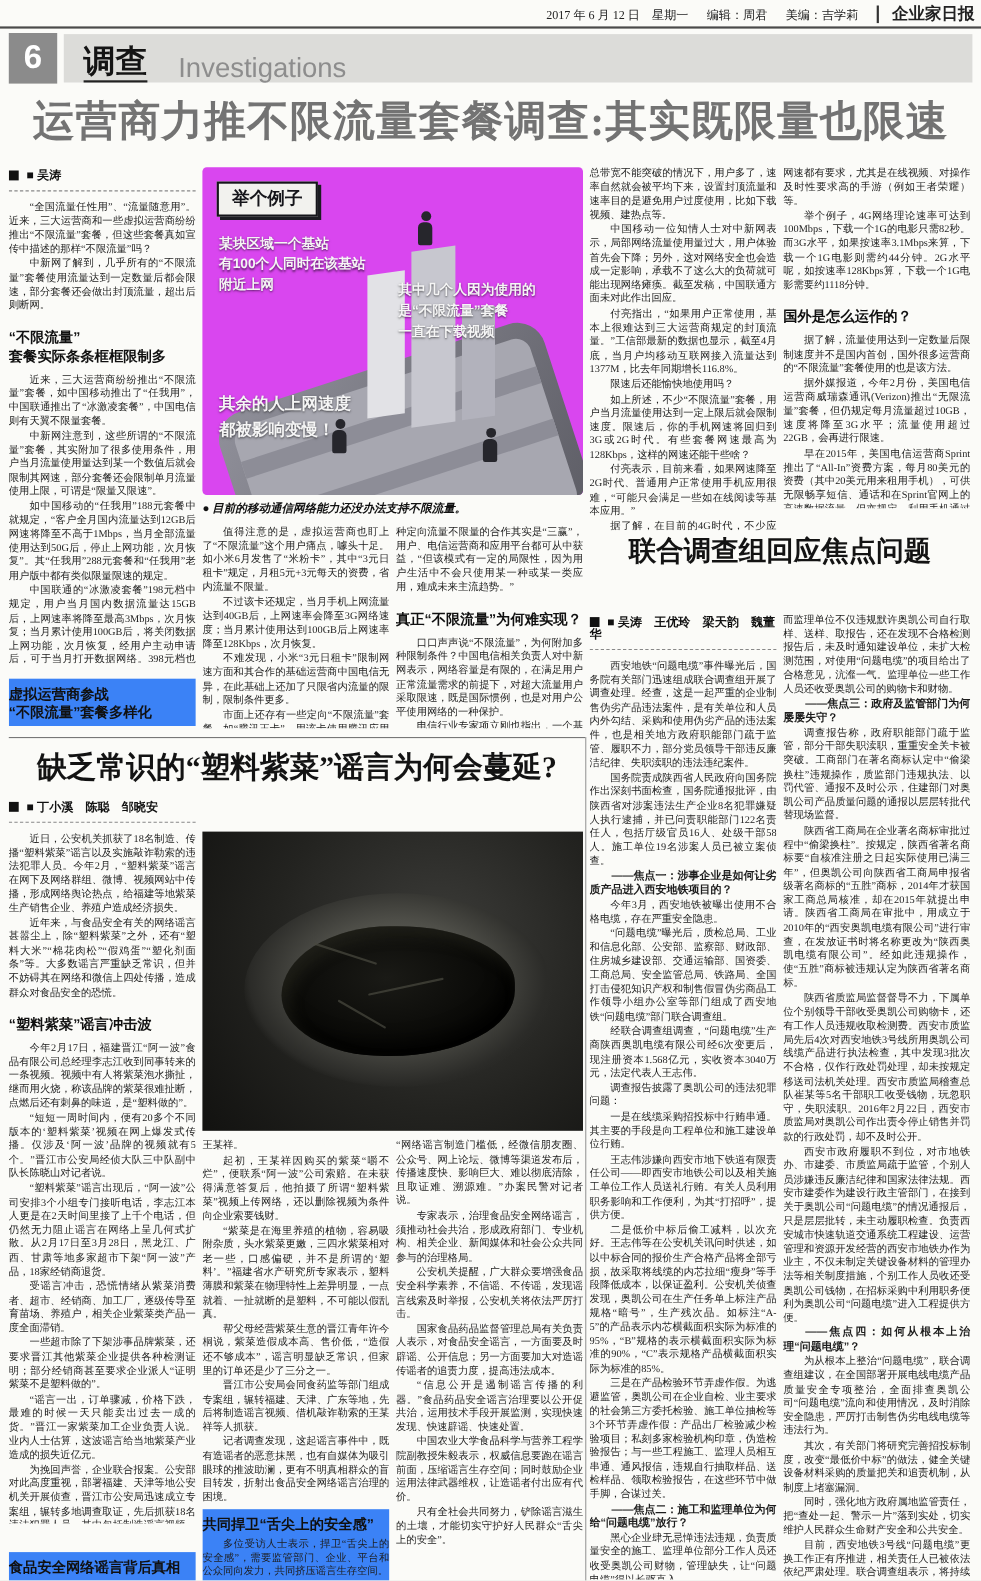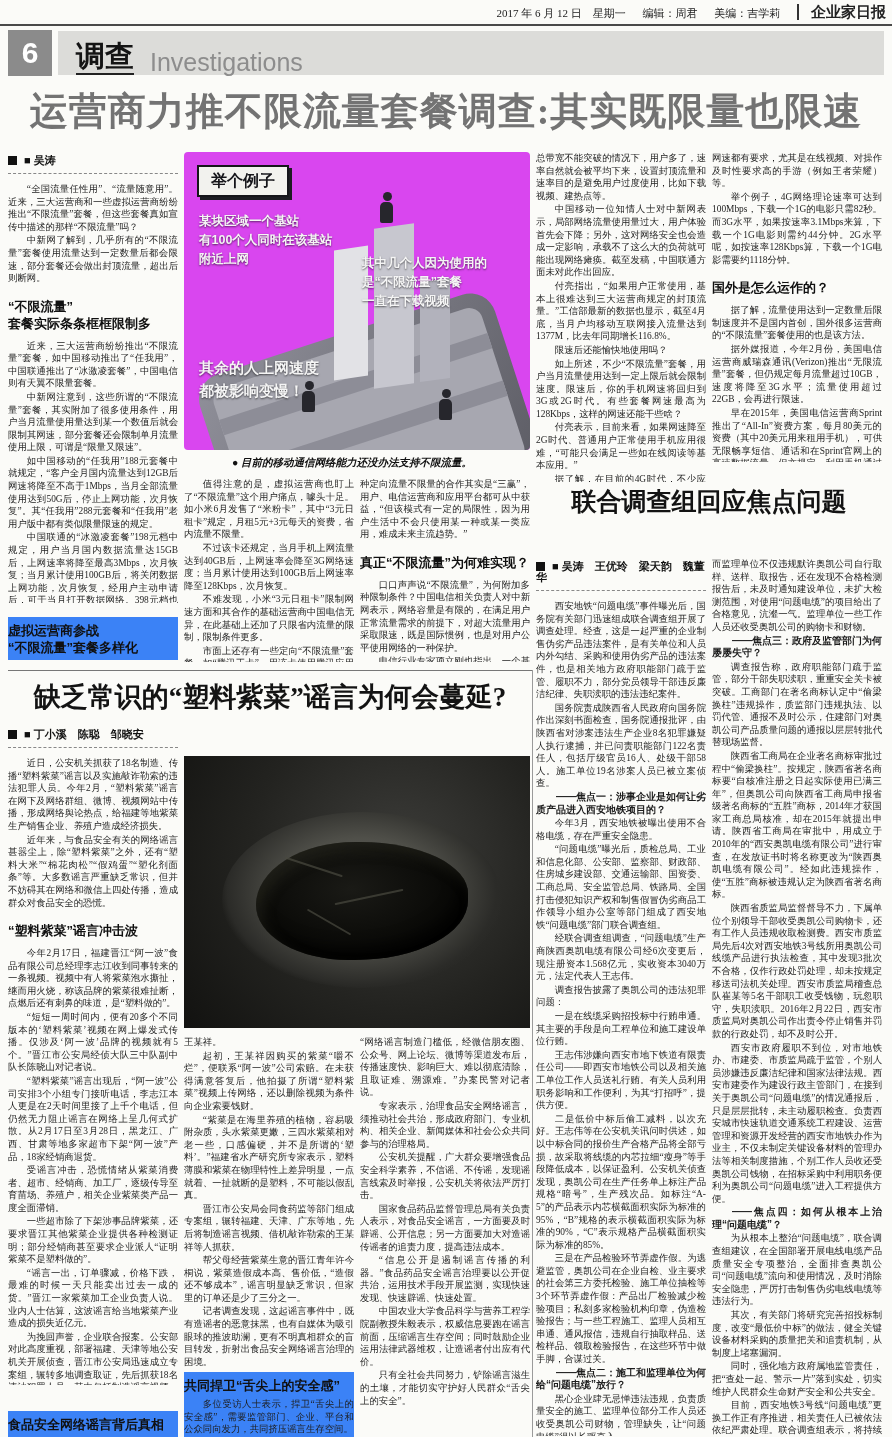--- a/index.html
+++ b/index.html
@@ -11,21 +11,21 @@
   .masthead span{margin-left:14px;}
   .paper-name{font-weight:bold;font-size:15px;border-left:2px solid #333;padding-left:12px;}
   .top-rule{position:absolute;top:24px;left:0;width:892px;height:2px;background:#4a4a4a;}
   
   .band{position:absolute;top:30px;left:8px;width:876px;height:46px;}
   .page-no{position:absolute;left:0;top:0;width:44px;height:46px;background:#8b8b8b;color:#fff;
            font:bold 30px/46px "Liberation Sans",sans-serif;text-align:center;}
   .band-bg{position:absolute;left:50px;right:0;top:1px;height:44px;background:#dcdcd9;
            display:flex;align-items:flex-end;padding-left:18px;box-sizing:border-box;}
   .sec-cn{font:bold 29px/1 "Liberation Sans",sans-serif;color:#141414;border-bottom:2px solid #222;padding-bottom:2px;}
-  .sec-en{font:25px/1 "Liberation Sans",sans-serif;color:#8d8d8d;margin-left:16px;}
+  .sec-en{font:25px/1 "Liberation Sans",sans-serif;color:#8d8d8d;margin-left:28px;}
   
   .h-main{position:absolute;top:86px;left:8px;width:876px;text-align:center;
           font:bold 38px/50px "Liberation Serif",serif;color:#737373;letter-spacing:1px;}
   .h-a2{position:absolute;top:486px;left:536px;width:346px;text-align:center;
         font:bold 25px/32px "Liberation Serif",serif;color:#131313;}
   .h-a3{position:absolute;top:680px;left:8px;width:524px;text-align:center;
         font:bold 27px/34px "Liberation Serif",serif;color:#131313;}
   
   .col{position:absolute;overflow:hidden;}
   .flow{overflow:hidden;}
@@ -54,21 +54,21 @@
   .note-bottom{bottom:48px;left:15px;font-size:15px;}
   .illu-phone{position:absolute;left:30px;bottom:-70px;width:310px;height:190px;border-radius:26px;
               background:linear-gradient(135deg,#90909a,#5c5c64);transform:rotate(-18deg);}
   .illu-screen{position:absolute;left:14px;top:14px;right:14px;bottom:14px;border-radius:14px;
                background:#a7a7b0;}
   .illu-screen .stripe{position:absolute;left:0;right:0;height:16px;background:#8d8d97;}
   .bld{position:absolute;background:#d9d9de;}
   .fig .head{width:9px;height:9px;border-radius:50%;background:#26262c;margin:0 auto;}
   .fig .bod{width:13px;height:21px;border-radius:5px 5px 2px 2px;background:#26262c;margin-top:1px;}
   .fig{position:absolute;width:14px;}
-  .caption{position:absolute;left:184px;top:456px;width:346px;font:italic bold 10.5px/14px "Liberation Serif",serif;color:#111;margin-left:48px;}
+  .caption{position:absolute;left:184px;top:456px;width:346px;font:italic bold 10.5px/14px "Liberation Serif",serif;color:#111;}
   
   .photo{position:absolute;left:184px;top:756px;width:346px;height:272px;overflow:hidden;
          background:radial-gradient(circle at 62% 38%,#3d3d3a 0%,#232320 55%,#121210 100%);}
   .plate{position:absolute;left:38px;top:56px;width:280px;height:176px;border-radius:50%;
          background:radial-gradient(ellipse at 50% 45%,#74746c 0%,#4e4e48 40%,#2b2b28 68%,rgba(0,0,0,0) 72%);}
   .seaweed{position:absolute;left:72px;top:86px;width:212px;height:118px;border-radius:48% 52% 55% 45%/55% 45% 52% 48%;
            background:radial-gradient(ellipse at 45% 40%,#1a1a16 0%,#060604 70%);
            box-shadow:inset 6px 8px 14px rgba(90,90,70,.25), inset -8px -10px 16px rgba(0,0,0,.8);}
   .strand{position:absolute;background:#4a4a40;height:2px;border-radius:2px;opacity:.7;}
 </style>
@@ -241,22 +241,22 @@
     <div class="strand" style="left:100px;top:110px;width:60px;transform:rotate(18deg);"></div>
     <div class="strand" style="left:150px;top:140px;width:70px;transform:rotate(-12deg);"></div>
     <div class="strand" style="left:120px;top:165px;width:50px;transform:rotate(30deg);"></div>
   </div>
 
   <div class="col" style="left:184px;top:1036px;width:170px;height:401px;">
     <div class="flow" style="height:338px;">
         <p class="p cont">王某祥。</p>
         <p class="p">起初，王某祥因购买的紫菜“嚼不烂”，便联系“阿一波”公司索赔。在未获得满意答复后，他拍摄了所谓“塑料紫菜”视频上传网络，还以删除视频为条件向企业索要钱财。</p>
         <p class="p">“紫菜是在海里养殖的植物，容易吸附杂质，头水紫菜更嫩，三四水紫菜相对老一些，口感偏硬，并不是所谓的‘塑料’。”福建省水产研究所专家表示，塑料薄膜和紫菜在物理特性上差异明显，一点就着、一扯就断的是塑料，不可能以假乱真。</p>
+        <p class="p">帮父母经营紫菜生意的晋江青年许今桐说，紫菜造假成本高、售价低，“造假还不够成本”，谣言明显缺乏常识，但家里的订单还是少了三分之一。</p>
         <p class="p">晋江市公安局会同食药监等部门组成专案组，辗转福建、天津、广东等地，先后将制造谣言视频、借机敲诈勒索的王某祥等人抓获。</p>
-        <p class="p">帮父母经营紫菜生意的晋江青年许今桐说，紫菜造假成本高、售价低，“造假还不够成本”，谣言明显缺乏常识，但家里的订单还是少了三分之一。</p>
         <p class="p">记者调查发现，这起谣言事件中，既有造谣者的恶意抹黑，也有自媒体为吸引眼球的推波助澜，更有不明真相群众的盲目转发，折射出食品安全网络谣言治理的困境。</p>
       </div>
     <div class="pinned">
       <h3 class="sub">共同捍卫“舌尖上的安全感”</h3>
       <p class="p">多位受访人士表示，捍卫“舌尖上的安全感”，需要监管部门、企业、平台和公众同向发力，共同挤压谣言生存空间。</p>
     </div>
   </div>
   <div class="col" style="left:360px;top:1036px;width:170px;height:401px;">
       <p class="p cont">“网络谣言制造门槛低，经微信朋友圈、公众号、网上论坛、微博等渠道发布后，传播速度快、影响巨大、难以彻底清除，且取证难、溯源难。”办案民警对记者说。</p>
       <p class="p">专家表示，治理食品安全网络谣言，须推动社会共治，形成政府部门、专业机构、相关企业、新闻媒体和社会公众共同参与的治理格局。</p>

